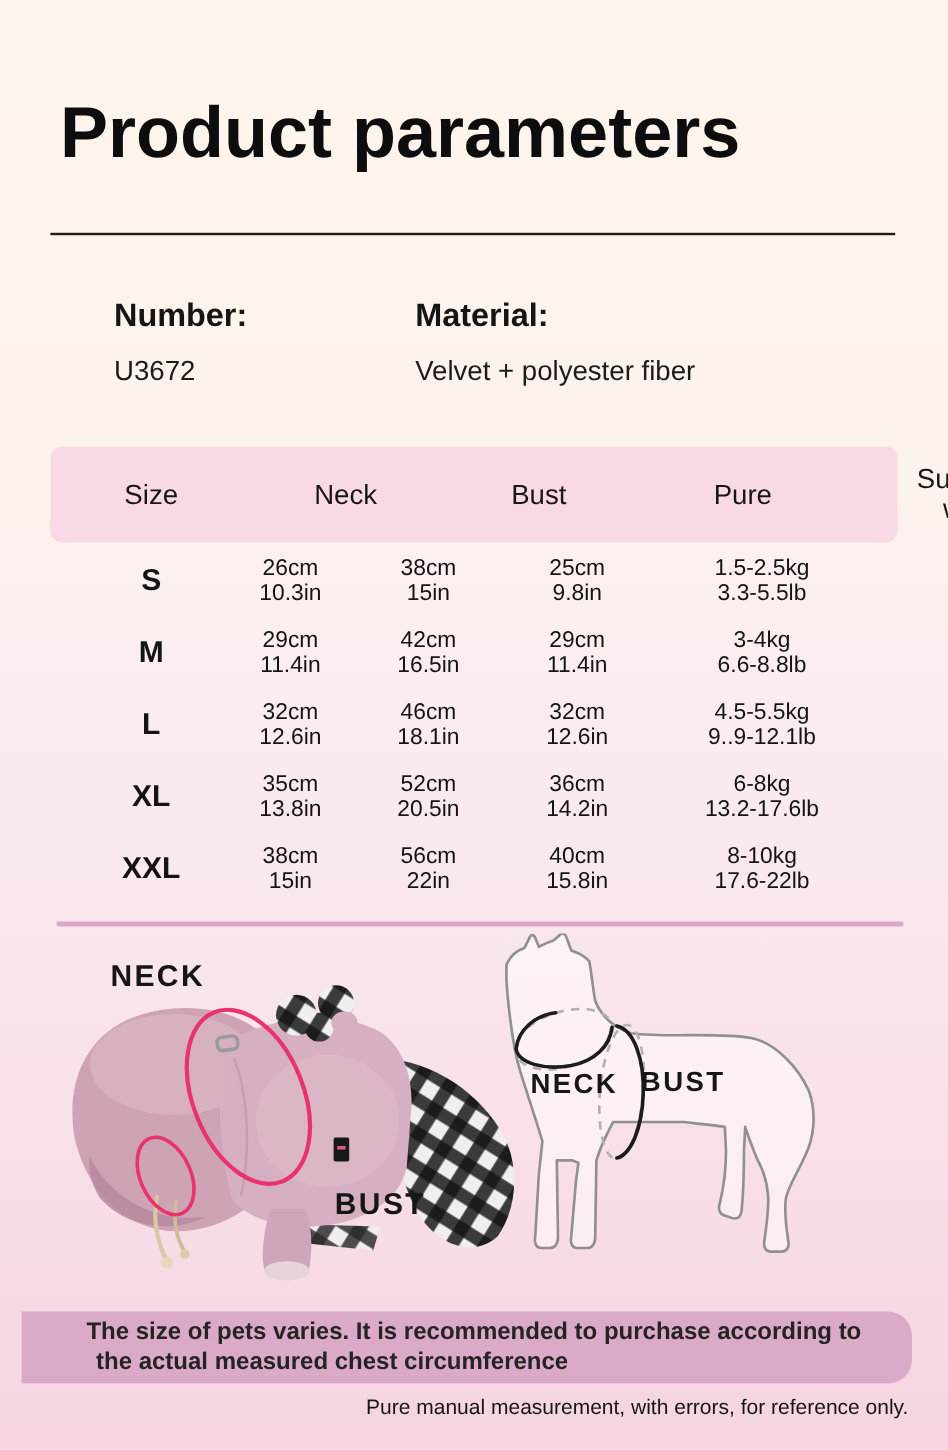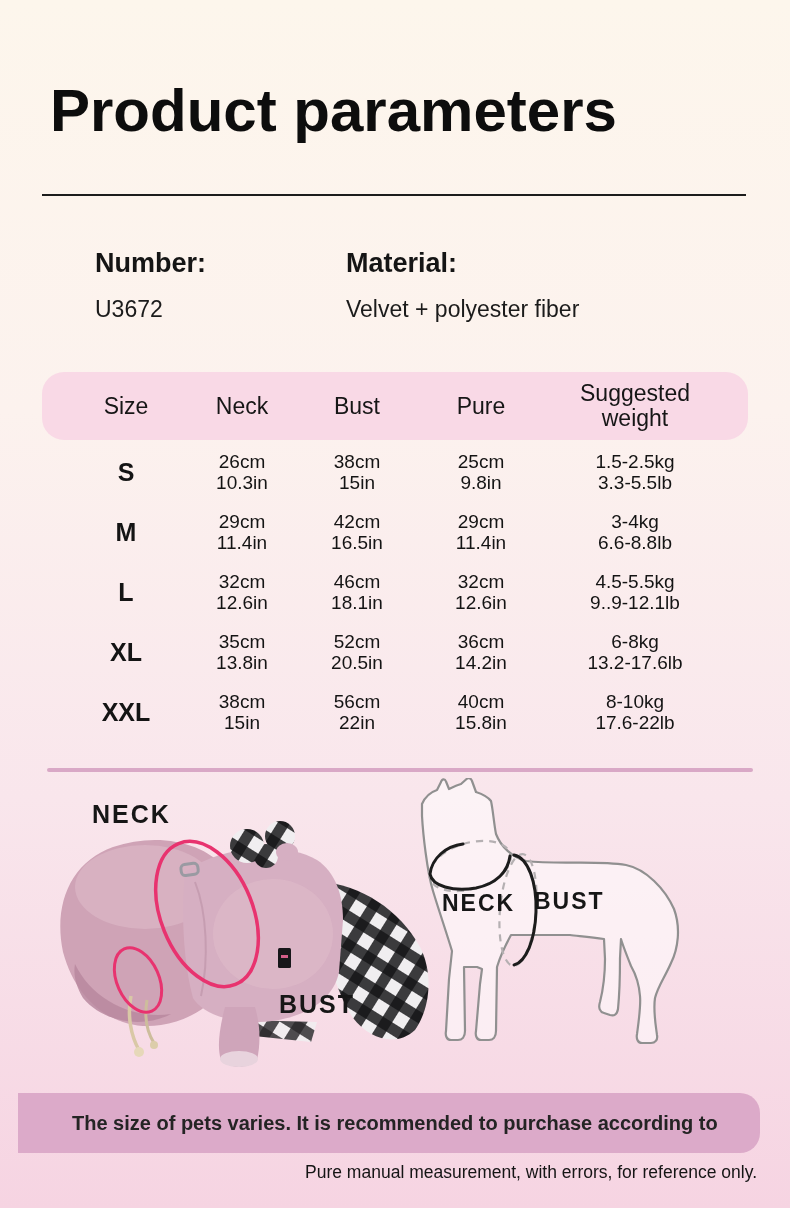--- a/index.html
+++ b/index.html
@@ -15,22 +15,22 @@
   }
   .rule-black{position:absolute;left:42px;top:194px;width:704px;height:2px;background:#1c1c1c;}
   .info-label{font-size:27px;font-weight:700;color:#151515;}
   .info-value{font-size:23px;font-weight:400;color:#1b1b1b;margin-top:17px;}
   .info-number{position:absolute;left:95px;top:248px;}
   .info-material{position:absolute;left:346px;top:248px;}
 
   .size-table{position:absolute;left:42px;top:372px;width:706px;}
   .thead{
     display:grid;grid-template-columns:120px 112px 118px 130px 178px;
-    padding:0 24px;height:68px;align-items:center;
-    background:#f9d9e6;border-radius:22px;
+    padding:0 24px;height:80px;align-items:center;
+    background:#f9d9e6;border-radius:10px;gap:46px;
   }
   .th{font-size:23px;font-weight:400;color:#161616;text-align:center;line-height:25px;}
   .tbody{margin-top:2px;}
   .trow{
     display:grid;grid-template-columns:120px 112px 118px 130px 178px;
     padding:0 24px;height:60px;align-items:center;
   }
   .td{font-size:19px;line-height:21px;text-align:center;color:#141414;}
   .td span{display:block;}
   .td-size{font-size:25px;font-weight:600;}
@@ -247,17 +247,18 @@
 
       <ellipse cx="100" cy="132" rx="18" ry="56" transform="rotate(5 100 132)" fill="none" stroke="#b5b0b2" stroke-width="2.2" stroke-dasharray="7 6"></ellipse>
       <path d="M96,77 C110,80 119,104 118,134 C117,162 108,184 96,187" fill="none" stroke="#1c1c1c" stroke-width="3" stroke-linecap="round"></path>
     </svg>
     <div class="measure-label lbl-sketch-neck">NECK</div>
     <div class="measure-label lbl-sketch-bust">BUST</div>
   </div>
 
   <div class="notice">
     <span class="l1">The size of pets varies. It is recommended to purchase according to</span>
+    <span class="l2">the actual measured chest circumference</span>
   </div>
 
   <div class="footnote">Pure manual measurement, with errors, for reference only.</div>
 
 </div>
 
 </body></html>

